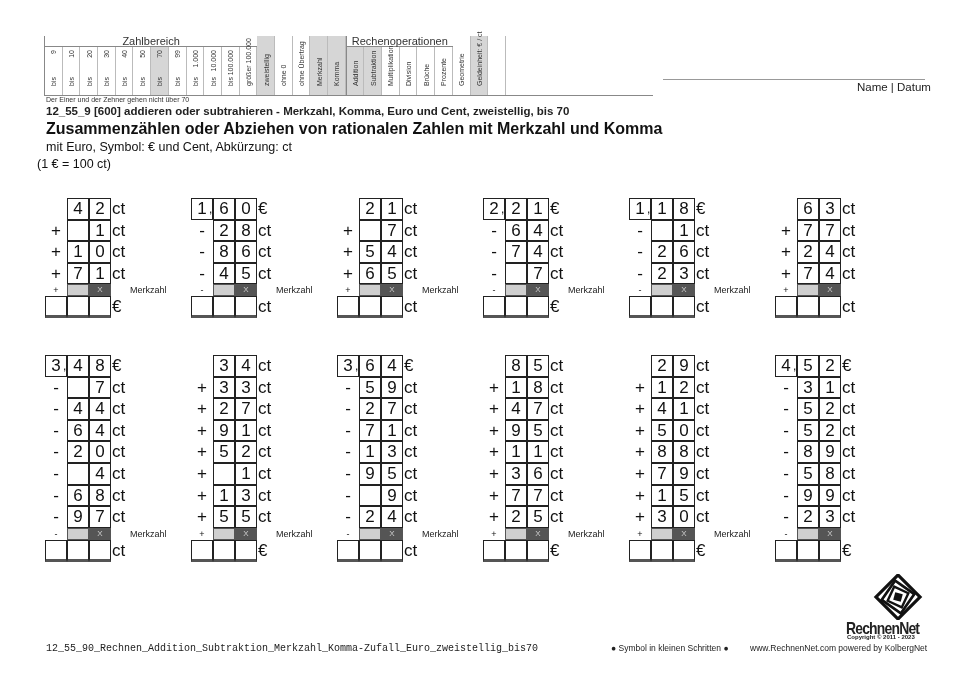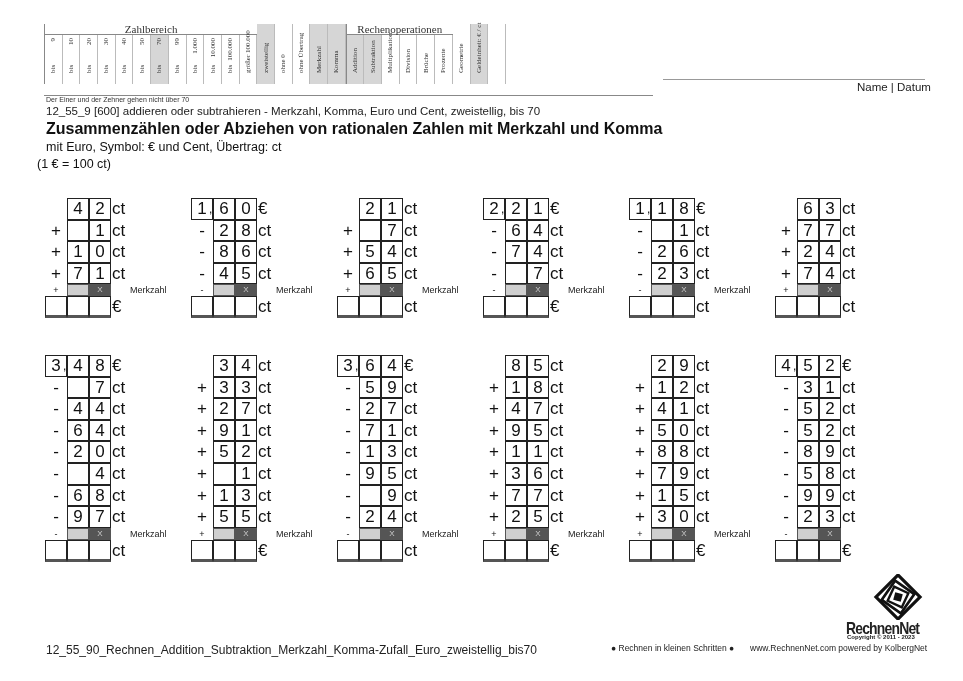--- a/index.html
+++ b/index.html
@@ -1,37 +1,37 @@
 <!DOCTYPE html>
 <html><head>
 <meta charset="utf-8">
 <style>
   * { box-sizing: border-box; margin: 0; padding: 0; }
   html, body { width: 963px; height: 681px; background: #fff; overflow: hidden; }
   body { position: relative; font-family: "Liberation Sans", sans-serif; color: #111; }
 
   
-  .hdr { position: absolute; left: 44px; top: 24px; height: 60px; display: flex; font-family: Liberation Serif, serif; }
+  .hdr { position: absolute; left: 44px; top: 36px; height: 60px; display: flex; }
   .grp { position: relative; display: flex; flex-direction: column; border-left: 1px solid #888; }
   .grp-title { height: 11px; font-size: 11px; line-height: 11px; text-align: center; color: #333; border-bottom: 1px solid #888; }
   .grp-cols { display: flex; flex: 1; }
   .col { position: relative; width: 17.7px; border-right: 1px solid #bbb; height: 49px; }
   .col.shaded { background: #d6d6d6; }
   .col .vt { position: absolute; left: 50%; bottom: 3px; transform-origin: 0 0; transform: rotate(-90deg) translate(0, -50%); font-size: 7px; white-space: nowrap; color: #333; }
   .col .vtop { position: absolute; left: 50%; top: 3px; transform-origin: 0 0; transform: rotate(-90deg) translate(-100%, -50%); font-size: 7px; white-space: nowrap; color: #333; }
   .solo { position: relative; width: 17.7px; height: 60px; border-right: 1px solid #bbb; margin-top: 0; }
   .solo.shaded { background: #d6d6d6; }
   .solo .vt { position: absolute; left: 50%; bottom: 3px; transform-origin: 0 0; transform: rotate(-90deg) translate(0, -50%); font-size: 7px; white-space: nowrap; color: #333; }
   .hdr-bottom { position: absolute; left: 44px; top: 95px; width: 609px; height: 1px; background: #888; }
   .note { position: absolute; left: 46px; top: 96px; font-size: 7px; color: #333; }
 
   .name-line { position: absolute; left: 663px; top: 79px; width: 262px; height: 1px; background: #999; }
   .name-label { position: absolute; left: 851px; top: 81px; font-size: 11.5px; color: #222; padding-left: 6px; }
 
-  .subtitle { position: absolute; left: 46px; top: 105px; font-size: 11.5px; color: #222; }
+  .subtitle { position: absolute; left: 46px; top: 105px; font-size: 11.5px; color: #222; font-weight: bold; }
   .title { position: absolute; left: 46px; top: 120px; font-size: 16px; font-weight: bold; }
   .desc1 { position: absolute; left: 46px; top: 140px; font-size: 12.5px; }
   .desc2 { position: absolute; left: 37px; top: 157px; font-size: 12.5px; }
 
   
   .prob { position: absolute; width: 140px; }
   .row { position: relative; height: 21.6px; }
   .cell { position: absolute; top: 0; width: 22px; height: 21.6px; border: 1px solid #222; font-size: 17px; line-height: 19px; text-align: center; background: #fff; }
   .c0 { left: 0; }
   .c1 { left: 22px; }
@@ -43,21 +43,21 @@
   .mrow { position: relative; height: 12px; }
   .mrow .op { font-size: 9px; line-height: 12px; }
   .mcell { position: absolute; top: 0; width: 22px; height: 12px; border: 1px solid #555; }
   .mcell.light { background: #cfcfcf; left: 22px; }
   .mcell.dark { background: #555; left: 44px; color: #ccc; font-size: 8px; line-height: 10px; text-align: center; }
   .mlabel { position: absolute; left: 85px; top: 0; font-size: 9px; line-height: 12px; color: #222; }
   .res { position: relative; height: 22px; }
   .res .cell { border-bottom: 3px solid #555; height: 22px; }
 
   
-  .f-left { position: absolute; left: 46px; top: 643px; font-size: 12px; color: #222; }
+  .f-left { position: absolute; left: 46px; top: 643px; font-size: 10px; color: #222; font-family: Liberation Mono, monospace; }
   .f-mid { position: absolute; left: 611px; top: 643px; font-size: 8.5px; color: #222; }
   .f-right { position: absolute; left: 750px; top: 643px; font-size: 8.5px; color: #222; text-align: right; }
   .logo { position: absolute; left: 870px; top: 574px; width: 56px; height: 46px; }
   .logo-text { position: absolute; left: 846px; top: 619px; font-size: 17px; font-weight: bold; letter-spacing: -1px; color: #222; transform: scaleX(0.82); transform-origin: 0 0; }
   .logo-copy { position: absolute; left: 847px; top: 634px; font-size: 6px; font-weight: bold; color: #222; }
 </style>
 </head>
 <body>
 
 <div class="hdr">
@@ -168,21 +168,21 @@
     </div>
 </div>
 <div class="hdr-bottom"></div>
 <div class="note">Der Einer und der Zehner gehen nicht über 70</div>
 
 <div class="name-line"></div>
 <div class="name-label">Name | Datum</div>
 
 <div class="subtitle">12_55_9   [600]   addieren oder subtrahieren - Merkzahl, Komma, Euro und Cent, zweistellig, bis 70</div>
 <div class="title">Zusammenzählen oder Abziehen von rationalen Zahlen mit Merkzahl und Komma</div>
-<div class="desc1">mit Euro, Symbol: € und Cent, Übertrag: ct</div>
+<div class="desc1">mit Euro, Symbol: € und Cent, Abkürzung: ct</div>
 <div class="desc2">(1 € = 100 ct)</div>
 
 <div id="problems">
     <div class="prob" style="left: 45px; top: 198px;">
       <div class="row">
         <div class="cell c0 noborder"></div>
         <div class="cell c1">4</div>
         <div class="cell c2">2</div>
         <span class="unit">ct</span>
       </div>
@@ -779,21 +779,21 @@
       <div class="res">
         <div class="cell c0"></div>
         <div class="cell c1"></div>
         <div class="cell c2"></div>
         <span class="unit">€</span>
       </div>
     </div>
   </div>
 
 <div class="f-left">12_55_90_Rechnen_Addition_Subtraktion_Merkzahl_Komma-Zufall_Euro_zweistellig_bis70</div>
-<div class="f-mid">● Rechnen in kleinen Schritten ●</div>
+<div class="f-mid">● Symbol in kleinen Schritten ●</div>
 <div class="f-right">www.RechnenNet.com powered by KolbergNet</div>
 <svg class="logo" viewBox="0 0 56 46">
   <g transform="translate(28,23)">
     <rect x="-20" y="-20" width="40" height="40" transform="rotate(45) scale(0.78)" fill="#fff" stroke="#111" stroke-width="4"></rect>
     <rect x="-15" y="-15" width="30" height="30" transform="rotate(35) scale(0.78)" fill="#fff" stroke="#111" stroke-width="3.5"></rect>
     <rect x="-10" y="-10" width="20" height="20" transform="rotate(25) scale(0.78)" fill="#fff" stroke="#111" stroke-width="3"></rect>
     <rect x="-5" y="-5" width="10" height="10" transform="rotate(15) scale(0.78)" fill="#111"></rect>
   </g>
 </svg>
 <div class="logo-text">RechnenNet</div>

